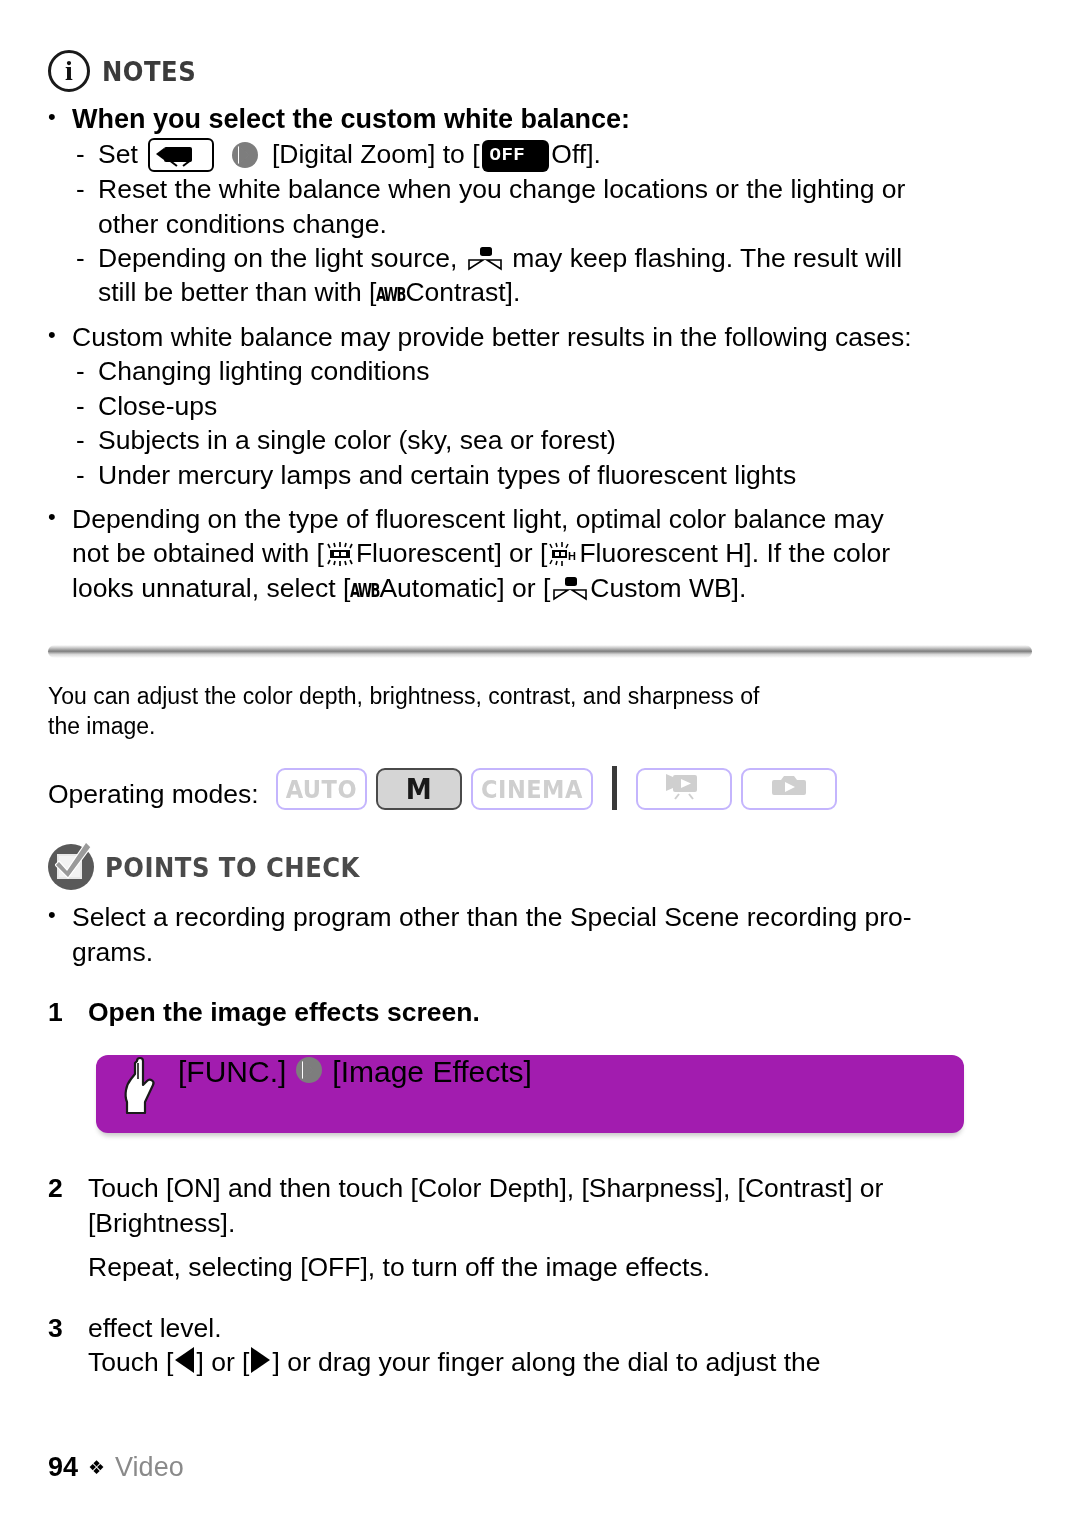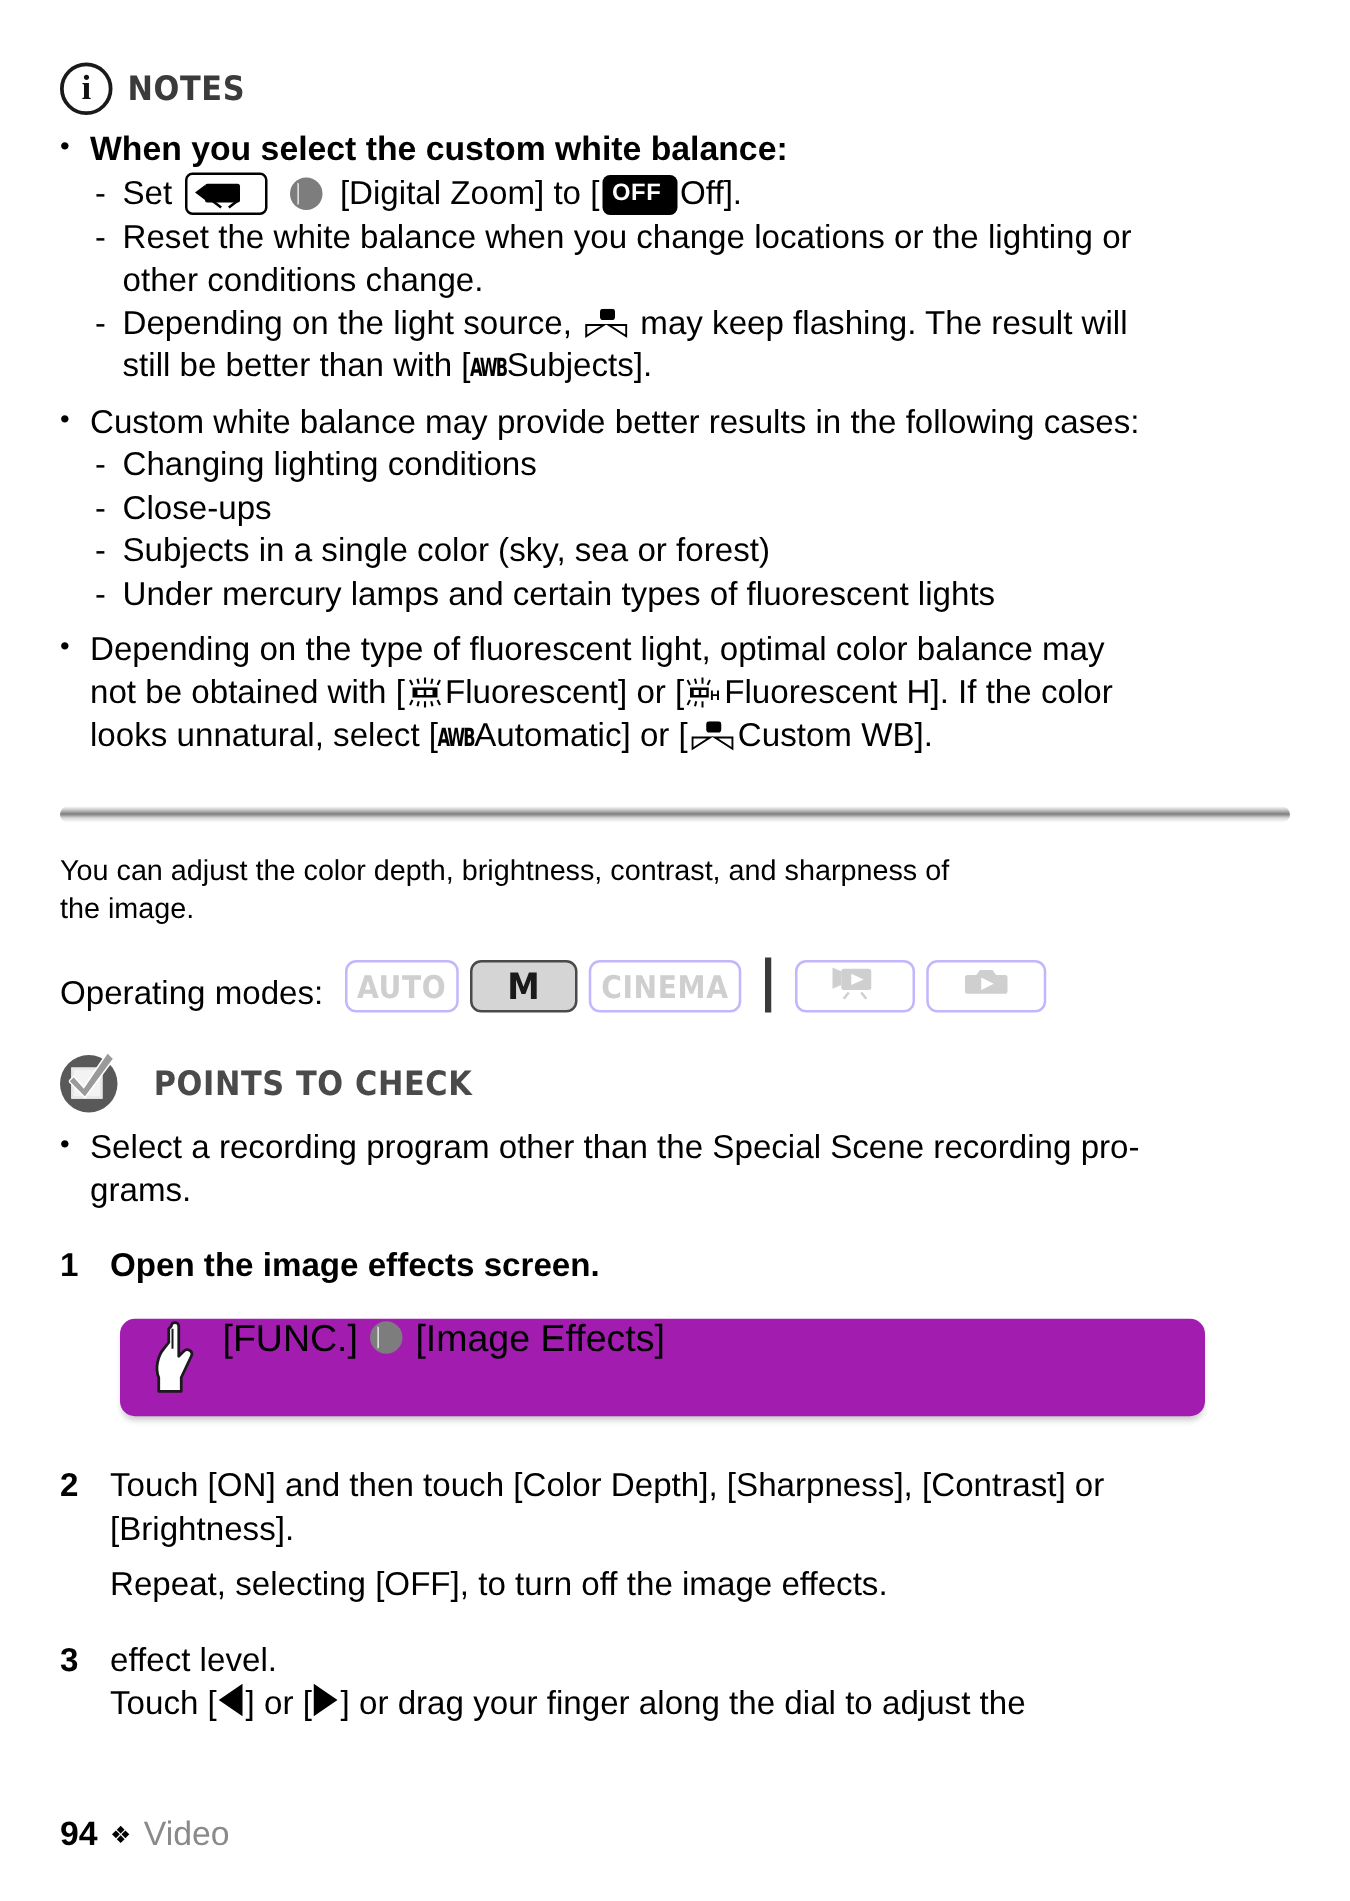--- a/index.html
+++ b/index.html
@@ -127,25 +127,25 @@
   }
   .ic-arrow svg { display: block; }
 
   .badge-off {
     display: inline-block;
     background: #000;
     color: #fff;
     font-weight: bold;
     font-size: 19px;
     letter-spacing: 0.5px;
-    padding: 3px 13px 4px 8px;
+    padding: 3px 24px 4px 8px;
     border-radius: 6px;
     vertical-align: 3px;
     margin: 0 2px;
-    font-family: Liberation Sans, sans-serif;
+    font-family: Liberation Mono, monospace;
   }
 
   .ic-customwb {
     width: 34px; height: 24px;
     vertical-align: -4px;
     margin: 0 3px;
   }
   .ic-awb {
     display: inline-block;
     font-family: "DejaVu Sans Condensed", "Liberation Sans", sans-serif;
@@ -229,21 +229,21 @@
     height: 44px;
     background: #3a3a3a;
     margin: 0 10px;
   }
   .mode.icon-mode { min-width: 96px; }
 
   
   .ptc-head {
     display: flex;
     align-items: center;
-    gap: 29px;
+    gap: 11px;
     margin-top: 34px;
   }
   .ptc-icon {
     width: 46px; height: 46px;
     border-radius: 50%;
     background: #595959;
     position: relative;
     flex: none;
   }
   .ptc-icon .box {
@@ -365,21 +365,21 @@
           <span class="ic ic-customwb">
             <svg viewBox="0 0 34 24" width="34" height="24">
               <rect x="12" y="0" width="12" height="9" rx="2.5" fill="#000"></rect>
               <path d="M1 13 L15 13 L1 22 Z" fill="none" stroke="#000" stroke-width="1.6"></path>
               <path d="M33 13 L19 13 L33 22 Z" fill="none" stroke="#000" stroke-width="1.6"></path>
             </svg>
           </span>
           <span>may keep flashing. The result will</span>
         </span>
         <span class="line">
-          <span>still be better than with [</span><span class="ic-awb">AWB</span><span>Subjects].</span>
+          <span>still be better than with [</span><span class="ic-awb">AWB</span><span>Contrast].</span>
         </span>
       </span>
     </div>
 
     <div class="bullet-row">
       <span class="bullet-dot">•</span>
       <span class="bullet-body">Custom white balance may provide better results in the following cases:</span>
     </div>
     <div class="dash-row">
       <span class="dash-mark">-</span>

